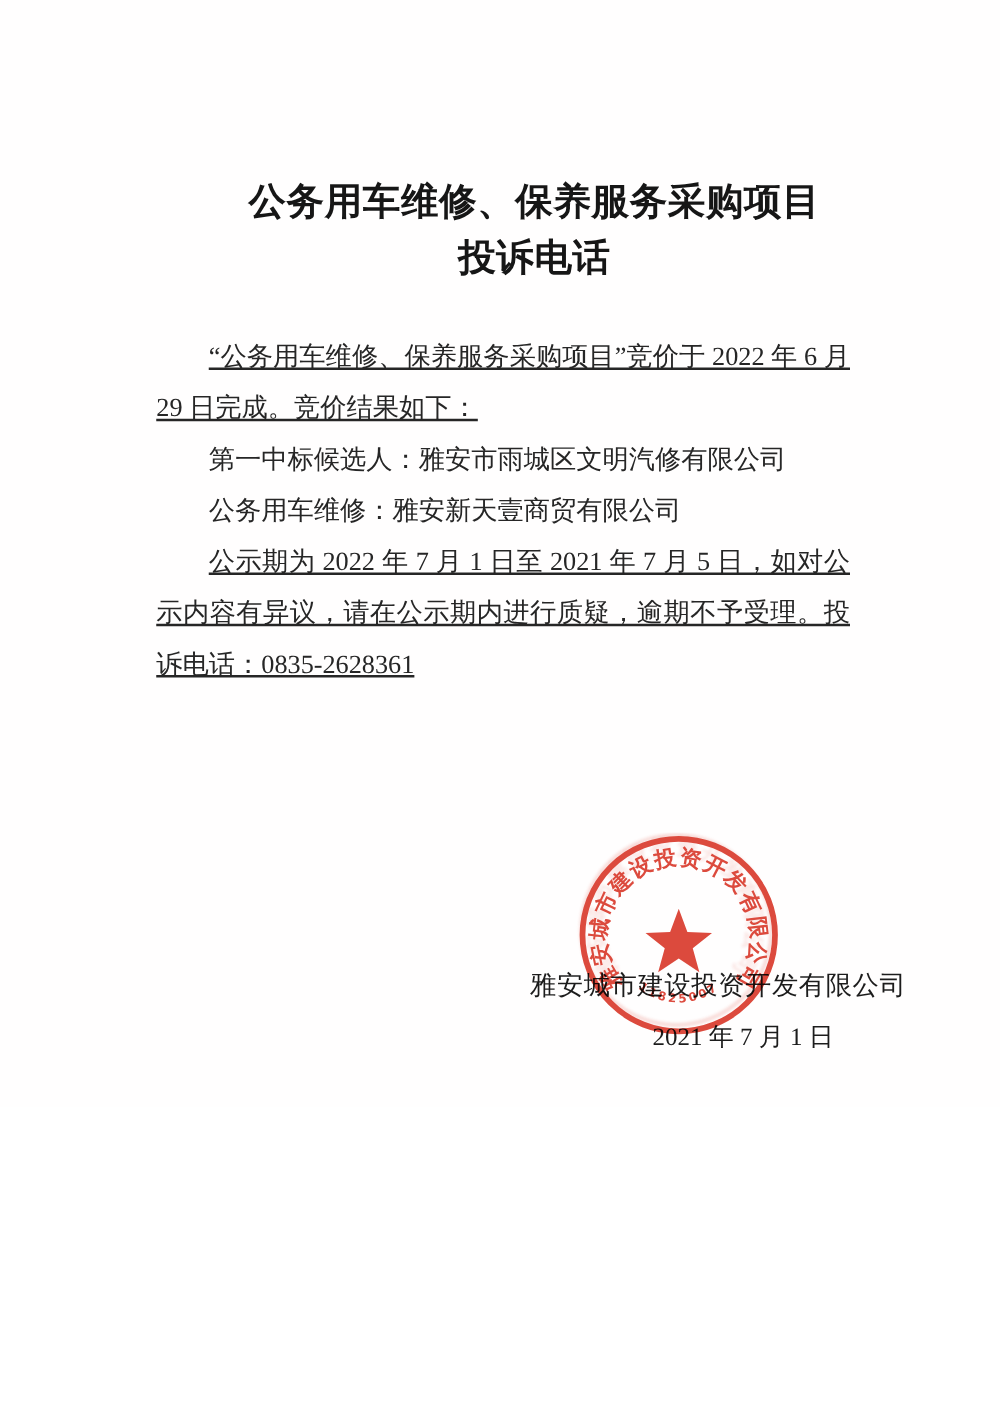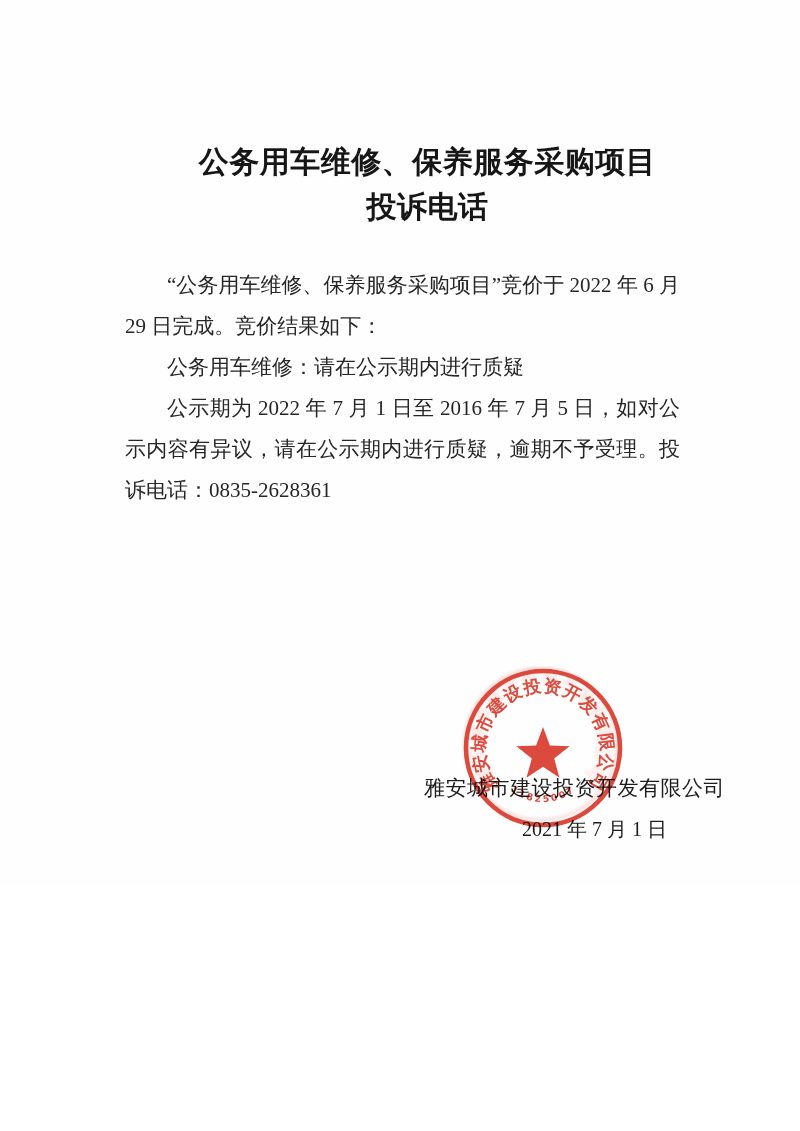--- a/index.html
+++ b/index.html
@@ -37,21 +37,21 @@
     position: absolute;
     top: 265px;
     left: 125px;
     width: 555px;
     font-size: 21px;
     line-height: 41px;
     color: #262626;
   }
   .doc-body p { margin: 0; }
   .indent { text-indent: 2em; }
-  .justify { text-align: justify; }
+  .justify { text-align: justify; text-decoration: underline; }
   
   .sig-company {
     position: absolute;
     top: 774px;
     right: 122px;
     font-size: 21px;
     letter-spacing: 0.5px;
     color: #1c1c1c;
     z-index: 1;
   }
@@ -116,22 +116,23 @@
 
 <div class="page">
 
   <h1 class="doc-title">
     <span>公务用车维修、保养服务采购项目</span>
     <span>投诉电话</span>
   </h1>
 
   <div class="doc-body">
     <p class="indent justify">“公务用车维修、保养服务采购项目”竞价于 2022 年 6 月 29 日完成。竞价结果如下：</p>
-    <p class="indent"><span>公务用车维修：</span><span>请在公示期内进行质疑</span></p>
-    <p class="indent justify">公示期为 2022 年 7 月 1 日至 2016 年 7 月 5 日，如对公示内容有异议，请在公示期内进行质疑，逾期不予受理。投诉电话：0835-2628361</p>
+    <p class="indent"><span>第一中标候选人：</span><span>雅安市雨城区文明汽修有限公司</span></p>
+    <p class="indent"><span>公务用车维修：</span><span>雅安新天壹商贸有限公司</span></p>
+    <p class="indent justify">公示期为 2022 年 7 月 1 日至 2021 年 7 月 5 日，如对公示内容有异议，请在公示期内进行质疑，逾期不予受理。投诉电话：0835-2628361</p>
   </div>
 
   <div class="sig-company">雅安城市建设投资开发有限公司</div>
   <div class="sig-date">2021 年 7 月 1 日</div>
 
   <svg class="seal" viewBox="-84 -84 168 168" xmlns="http://www.w3.org/2000/svg" style="color: rgb(217, 58, 44);">
     <defs>
       <path id="seal-arc-top" d="M -44.4 37.3 A 58 58 0 1 1 44.4 37.3" fill="none"></path>
       <path id="seal-arc-bottom" d="M -33.4 39.9 A 52 52 0 0 0 33.4 39.9" fill="none"></path>
       <filter id="seal-ghost-blur" x="-20%" y="-20%" width="140%" height="140%">

